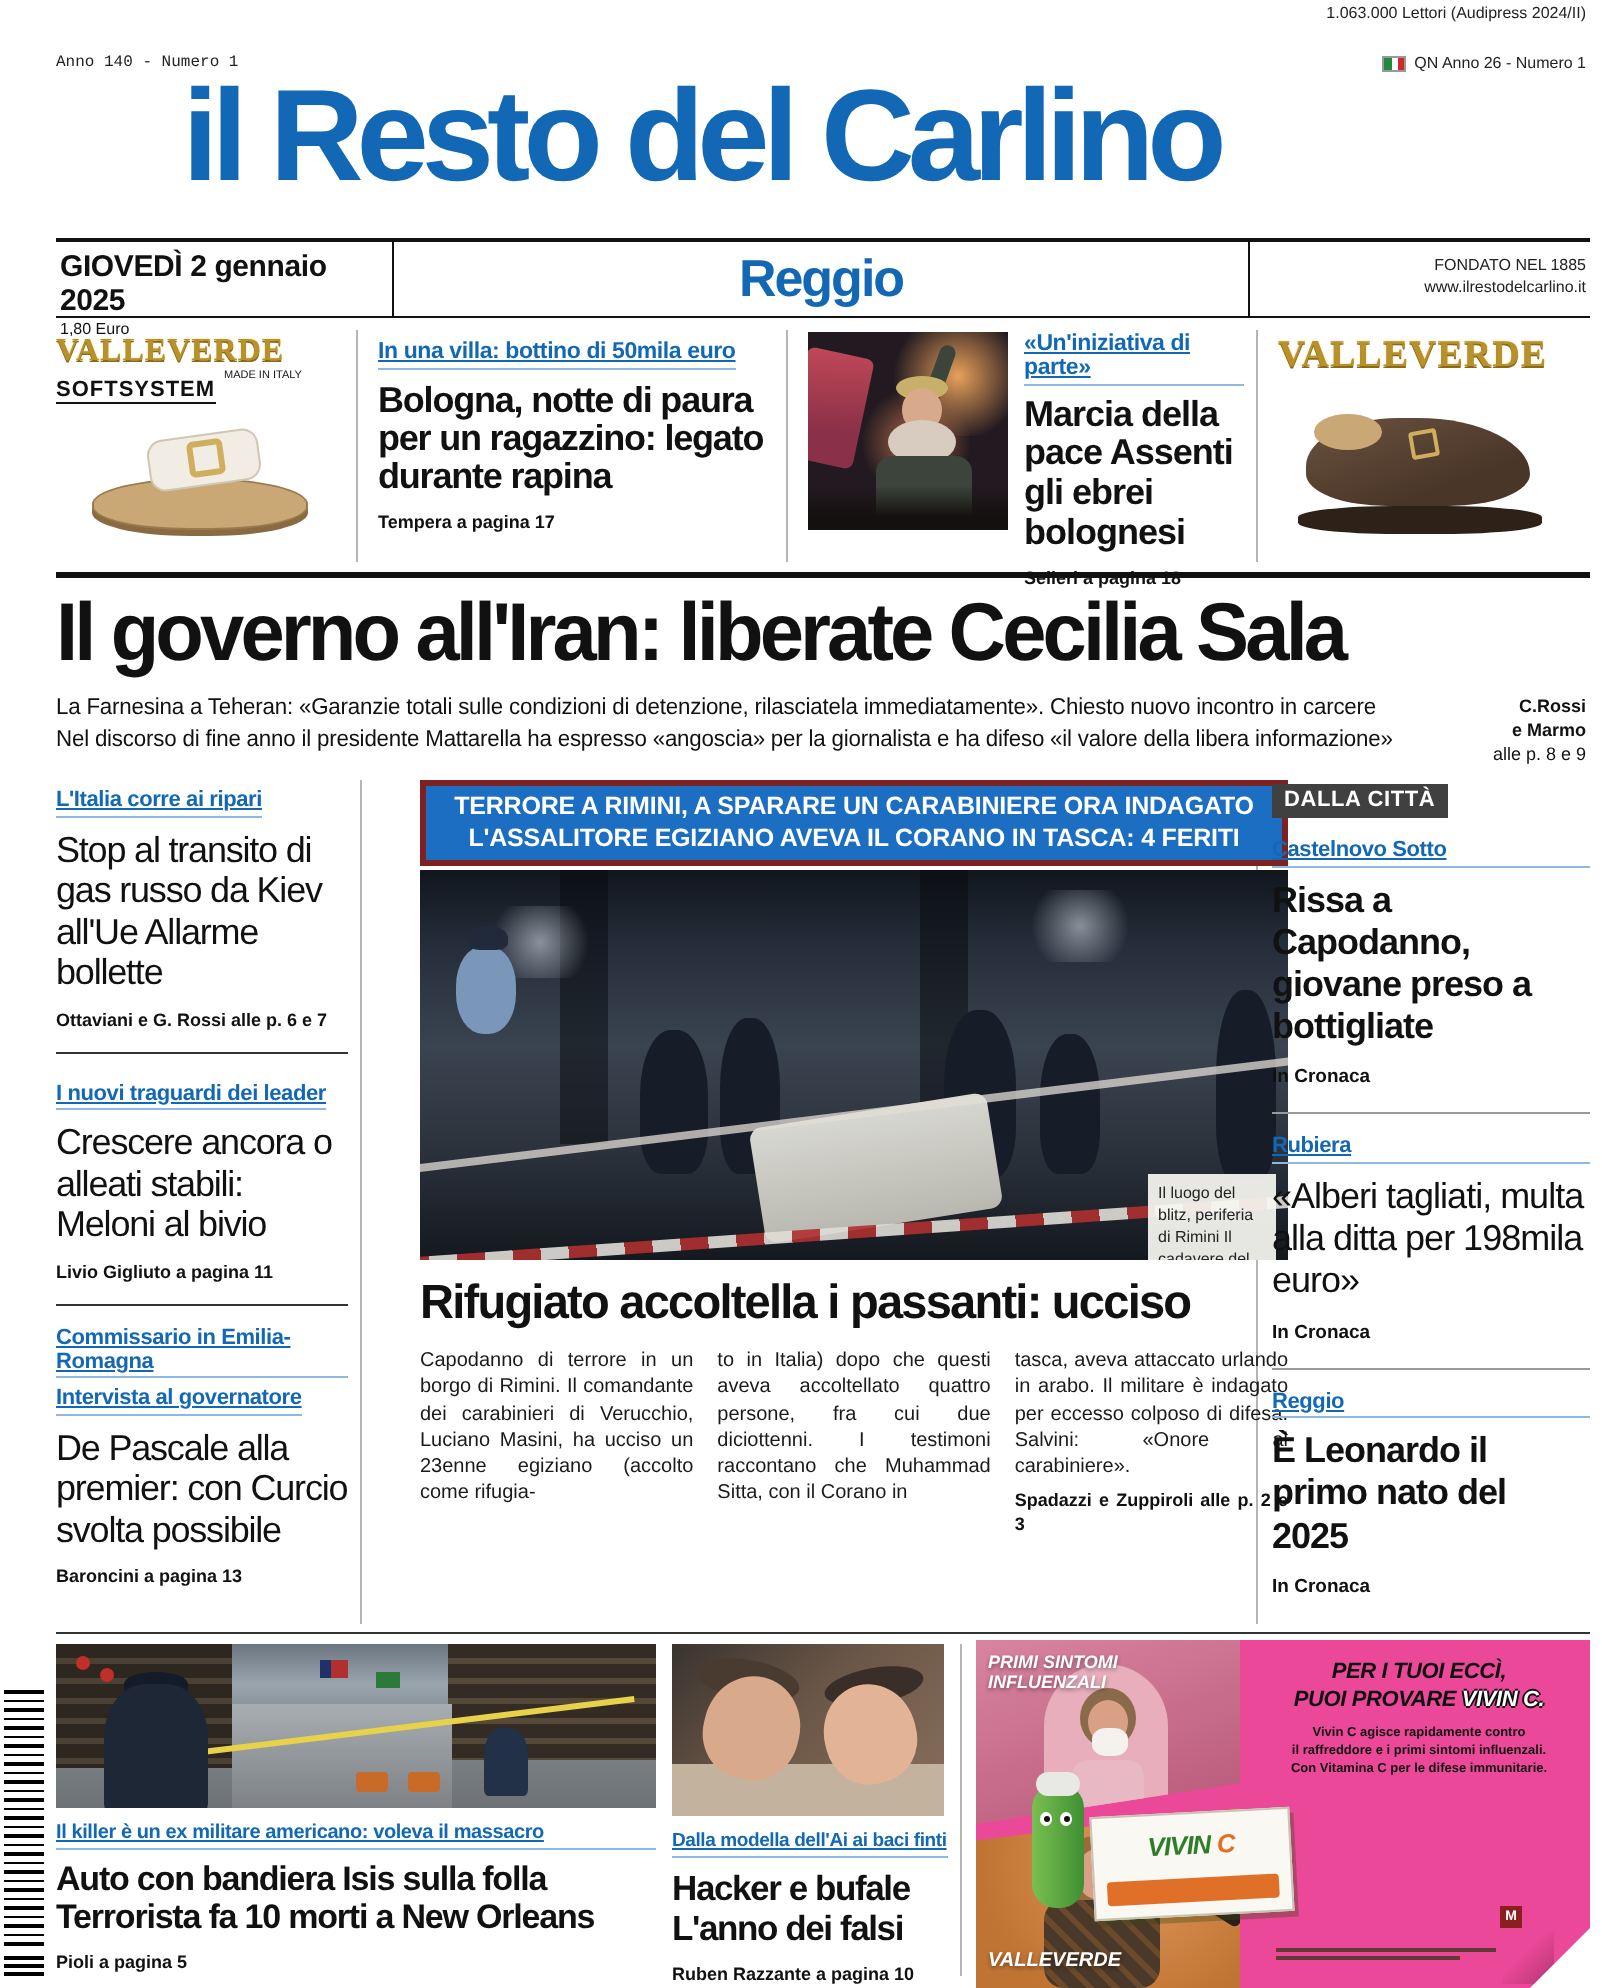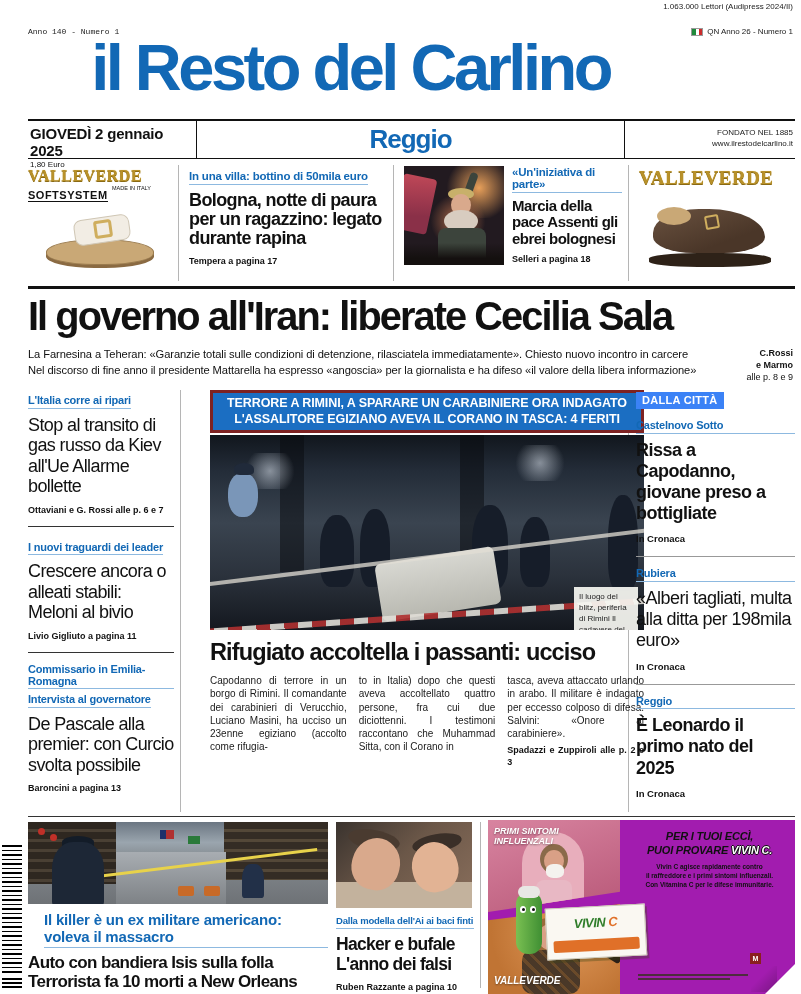--- a/index.html
+++ b/index.html
@@ -35,21 +35,21 @@
   .datebar .price { font-size:8px; margin-top:1px; }
   .datebar .cell-c { flex:1; border-left:1.5px solid #111; border-right:1.5px solid #111;
     display:flex; align-items:center; justify-content:center; }
   .datebar .edition { font-size:26px; font-weight:800; letter-spacing:-1px; color:#1268b5; }
   .datebar .cell-r { width:170px; padding:6px 2px 0 6px; text-align:right; font-size:8px; line-height:1.4; color:#222; }
 
   
   .topstories { top:163px; left:28px; width:767px; height:120px; display:flex; }
   .ts-sep { width:1px; background:#b5b5b5; margin:2px 0; }
   .kicker { color:#1268b5; font-size:11.5px; font-weight:700; letter-spacing:-0.2px; }
-  .kline { display:inline-block; border-bottom:1.5px solid #8db9e0; padding-bottom:1.5px; }
+  .kline { display:inline-block; border-bottom:1.5px solid #8db9e0; padding-bottom:1.5px;text-decoration:underline; }
   .byline { font-size:9px; font-weight:700; color:#111; }
 
   .ad-tl { width:150px; padding:4px 6px 0 0; position:relative; }
   .gold { font-family:"Liberation Serif", serif; font-weight:700; color:#b8912a;
     text-shadow:0 1px 0 #8a6a14, 0 0 1px #e8cc7a; letter-spacing:0.5px; }
   .ad-tl .brand { font-size:16px; }
   .ad-tl .soft { font-size:11px; font-weight:700; letter-spacing:0.5px; color:#111; border-bottom:1px solid #111; display:inline-block; }
   .ad-tl .madein { font-size:5.5px; color:#111; display:inline-block; vertical-align:top; line-height:1.1; }
   .sandal { position:absolute; left:18px; top:48px; width:110px; height:58px; }
   .sandal .sole { position:absolute; bottom:4px; left:0; width:108px; height:26px; background:#c9a876; border-radius:50% 50% 45% 45%; border:1px solid #9a7b4e; box-shadow:0 3px 0 #8a6a42; }
@@ -62,21 +62,21 @@
   .s2photo { width:100px; height:99px; flex:none; position:relative; overflow:hidden; background:#221a20; }
   .s2photo .glow1{position:absolute;right:-10px;top:-8px;width:70px;height:60px;background:radial-gradient(circle,#e8a05a 0,rgba(200,120,64,0) 70%);}
   .s2photo .glow2{position:absolute;left:24px;top:30px;width:60px;height:50px;background:radial-gradient(circle,#b06a48 0,rgba(120,70,50,0) 70%);}
   .s2photo .flagb{position:absolute;left:-6px;top:10px;width:34px;height:56px;background:linear-gradient(170deg,#c04858 0,#8a3048 70%);transform:rotate(12deg);border-radius:4px;}
   .s2photo .scarf{position:absolute;left:40px;top:44px;width:34px;height:22px;background:#d8ccc0;border-radius:50%;}
   .s2photo .face{position:absolute;left:47px;top:28px;width:20px;height:22px;background:#d9a98c;border-radius:50%;}
   .s2photo .hair{position:absolute;left:44px;top:22px;width:26px;height:12px;background:#c8b06a;border-radius:50%;}
   .s2photo .coat{position:absolute;left:34px;top:62px;width:48px;height:40px;background:#3c443c;border-radius:8px;}
   .s2photo .arm{position:absolute;left:62px;top:6px;width:8px;height:30px;background:#3c443c;transform:rotate(20deg);border-radius:4px;}
   .s2photo .crowd{position:absolute;bottom:0;left:0;width:100%;height:22px;background:linear-gradient(0deg,#14100f 30%,rgba(20,16,15,0) 100%);}
-  .story2 .txt .hl { font-size:15px; font-weight:800; letter-spacing:-0.5px; line-height:1.1; margin:5px 0 7px; }
+  .story2 .txt .hl { font-size:18px; font-weight:800; letter-spacing:-0.5px; line-height:1.1; margin:5px 0 7px; }
 
   .ad-tr { width:164px; position:relative; padding:4px 0 0 10px; }
   .ad-tr .brand { font-size:19px; }
   .clog { position:absolute; left:18px; top:36px; width:130px; height:70px; }
   .clog .body { position:absolute; left:6px; top:10px; width:112px; height:44px; background:linear-gradient(160deg,#6a5240 0,#4a3628 70%); border-radius:45% 55% 40% 40%/60% 70% 40% 40%; }
   .clog .inner { position:absolute; left:10px; top:8px; width:34px; height:18px; background:#c9a876; border-radius:50%; }
   .clog .sole { position:absolute; left:2px; bottom:2px; width:122px; height:14px; background:#2e2218; border-radius:40%; }
   .clog .buckle { position:absolute; left:58px; top:16px; width:14px; height:14px; border:2.5px solid #cfae5e; border-radius:2px; transform:rotate(-10deg); }
 
   .black-rule { top:286px; left:28px; width:767px; height:3px; background:#111; }
@@ -115,21 +115,21 @@
   .pm-tape2 { position:absolute; left:-10px; top:120px; width:460px; height:4px; transform:rotate(-7deg); background:rgba(225,222,212,0.75); }
   .pm-mark { position:absolute; width:6px; height:9px; background:#d8c84a; }
   .pm-caption { position:absolute; right:6px; top:152px; width:64px; background:rgba(246,246,241,0.93);
     font-size:8px; line-height:1.35; padding:5px; color:#222; }
   .center .hl { font-size:24px; font-weight:800; letter-spacing:-0.9px; margin:8px 0 8px; white-space:nowrap; transform:scaleX(0.98); transform-origin:left; }
   .bodycols { display:flex; gap:12px; }
   .bodycols .col { flex:1; font-size:10px; line-height:1.32; text-align:justify; color:#1a1a1a; }
   .bodycols .byline { display:block; margin-top:5px; font-size:9px; }
 
   .rightcol { top:390px; left:636px; width:159px; }
-  .badge { display:inline-block; background:#3b82f6; color:#fff; font-weight:800; font-size:11px; letter-spacing:0.3px; padding:2px 6px 3px; }
+  .badge { display:inline-block; background:#404040; color:#fff; font-weight:800; font-size:11px; letter-spacing:0.3px; padding:2px 6px 3px; }
   .rightcol .kicker { font-size:11px; display:block; margin-top:10px; }
   .rightcol .hl { font-size:18px; letter-spacing:-0.5px; line-height:1.18; margin:6px 0 9px; }
   .hl-bold { font-weight:800; }
   .hl-light { font-weight:400; }
   .incronaca { font-size:9.5px; font-weight:700; }
   .sep-gray { border:none; border-top:1px solid #999; margin:12px 0 2px; }
 
   
   .bottom-rule { top:816px; left:28px; width:767px; height:1px; background:#333; }
   .v3 { top:822px; left:480px; height:166px; }
@@ -141,35 +141,35 @@
   .pa .bldgR { position:absolute; right:0; top:0; width:104px; height:58px; background:repeating-linear-gradient(180deg,#342c24 0 7px,#544838 7px 10px); }
   .pa .street { position:absolute; left:88px; top:30px; width:110px; height:52px; background:linear-gradient(180deg,#a8adb2 0,#7e8286 100%); }
   .pa .flag1 { position:absolute; left:132px; top:8px; width:14px; height:9px; background:linear-gradient(90deg,#20306a 40%,#b03030 40%); }
   .pa .flag2 { position:absolute; left:160px; top:14px; width:12px; height:8px; background:#2a7a3a; }
   .pa .lant { position:absolute; width:7px; height:7px; border-radius:50%; background:#c03028; }
   .pa .tape { position:absolute; left:60px; top:40px; width:230px; height:3px; background:#e8d24a; transform:rotate(-7deg); }
   .pa .cop { position:absolute; left:24px; bottom:-4px; width:52px; height:66px; background:#1d2736; border-radius:40% 40% 10% 10%; }
   .pa .cap { position:absolute; left:34px; bottom:56px; width:32px; height:12px; background:#131c28; border-radius:50% 50% 20% 20%; }
   .pa .cop2 { position:absolute; right:64px; bottom:6px; width:22px; height:34px; background:#223048; border-radius:40% 40% 10% 10%; }
   .pa .barrier { position:absolute; width:16px; height:10px; background:#c86a28; border-radius:2px; bottom:8px; }
-  .storyA .kicker { font-size:15px; display:block; margin-top:7px;margin-left:16px; }
+  .storyA .kicker { font-size:10px; display:block; margin-top:7px; }
   .storyA .hl { font-size:17px; font-weight:800; letter-spacing:-0.6px; line-height:1.14; margin:5px 0 8px; }
 
   .storyB { top:822px; left:336px; width:138px; }
   .pb { position:relative; width:136px; height:86px; overflow:hidden; background:linear-gradient(135deg,#3a332e 0,#6b5748 45%,#8a6f5c 100%); }
   .pb .pillow { position:absolute; bottom:0; left:0; width:100%; height:26px; background:#c3b29d; }
   .pb .face1 { position:absolute; left:16px; top:16px; width:48px; height:52px; background:#d9a98c; border-radius:50% 50% 45% 45%; transform:rotate(14deg); }
   .pb .hair1 { position:absolute; left:12px; top:8px; width:52px; height:20px; background:#4a3b30; border-radius:50%; transform:rotate(10deg); }
   .pb .face2 { position:absolute; right:14px; top:20px; width:46px; height:50px; background:#e2b394; border-radius:50% 50% 45% 45%; transform:rotate(-14deg); }
   .pb .hair2 { position:absolute; right:10px; top:12px; width:50px; height:18px; background:#3a2f28; border-radius:50%; transform:rotate(-10deg); }
   .storyB .kicker { font-size:9.5px; display:block; margin-top:7px; white-space:nowrap; }
   .storyB .hl { font-size:17.5px; font-weight:800; letter-spacing:-0.7px; line-height:1.15; margin:5px 0 8px; }
 
   
-  .bigad { top:820px; left:488px; width:307px; height:174px; overflow:hidden; background:#a21caf; }
+  .bigad { top:820px; left:488px; width:307px; height:174px; overflow:hidden; background:#ec4899; }
   .bigad .photos { position:absolute; left:0; top:0; width:132px; height:174px; }
   .ad-pink { position:absolute; left:0; top:0; width:132px; height:92px; background:linear-gradient(160deg,#d884a0 0,#b85878 100%); clip-path:polygon(0 0,100% 0,100% 78%,0 100%); }
   .ad-pink .arch { position:absolute; left:34px; top:12px; width:62px; height:74px; background:#e8aebc; border-radius:31px 31px 0 0; }
   .ad-pink .hairw { position:absolute; left:52px; top:24px; width:28px; height:30px; background:#8a6a4a; border-radius:50%; }
   .ad-pink .facew { position:absolute; left:56px; top:30px; width:20px; height:22px; background:#d9a086; border-radius:50%; }
   .ad-pink .tissue { position:absolute; left:58px; top:44px; width:18px; height:14px; background:#f4f2ee; border-radius:40%; }
   .ad-pink .top { position:absolute; left:48px; top:60px; width:36px; height:30px; background:#e8b8c4; border-radius:8px; }
   .ad-claim { position:absolute; color:#fff; font-weight:800; font-style:italic; font-size:9px; line-height:1.15; text-shadow:0 1px 2px rgba(0,0,0,0.4); }
   .ad-orange { position:absolute; left:0; top:84px; width:132px; height:90px; background:radial-gradient(circle at 60% 30%,#e0995a 0,#c07434 75%); clip-path:polygon(0 18%,100% 0,100% 100%,0 100%); }
   .ad-orange .hairm { position:absolute; left:40px; top:14px; width:44px; height:48px; background:#9a6a3a; border-radius:45%; }

